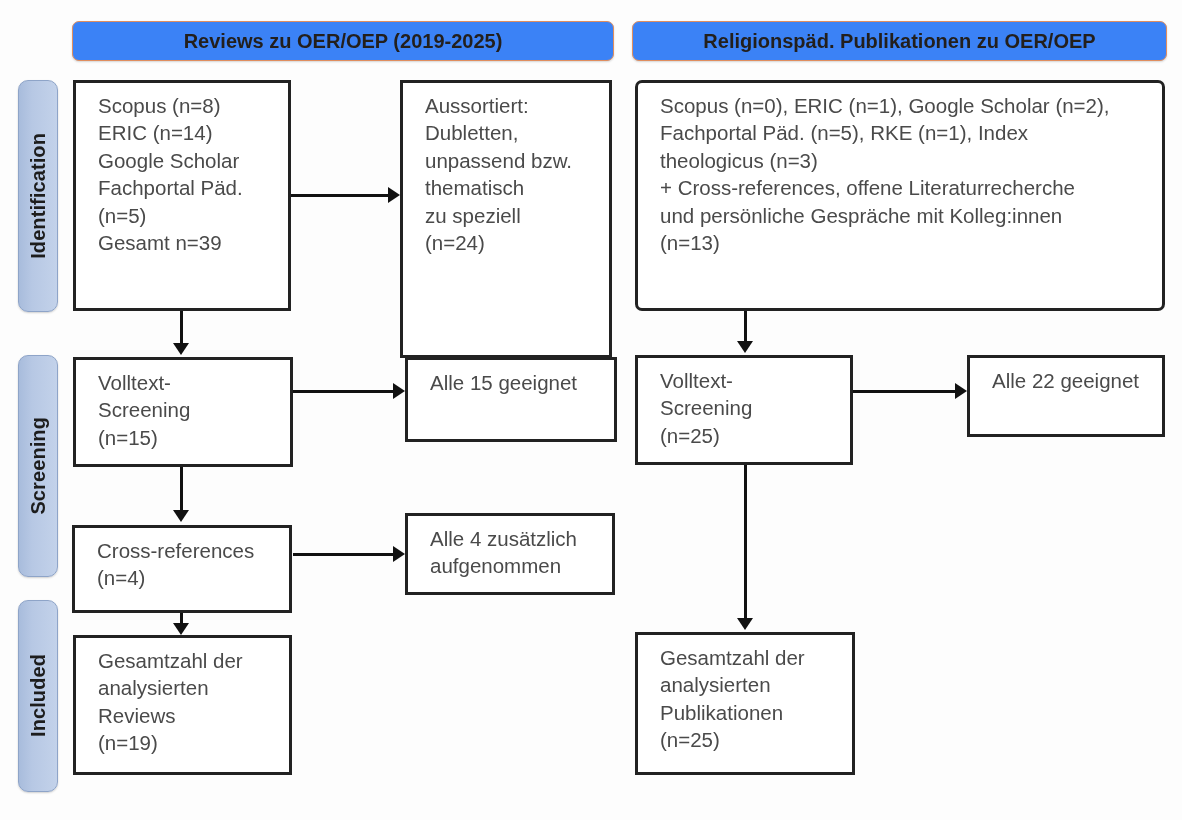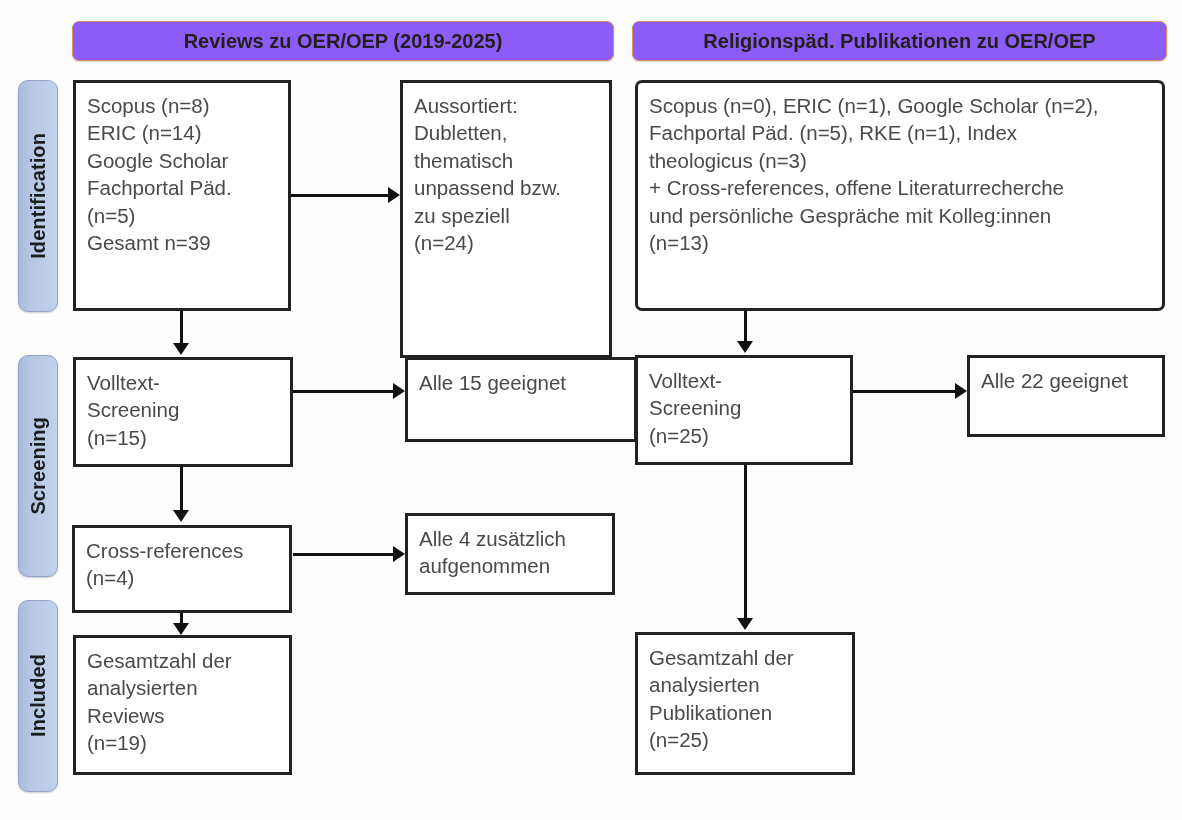--- a/index.html
+++ b/index.html
@@ -36,40 +36,40 @@
     font-weight: bold;
     font-size: 20px;
     color: #1d1d1d;
     letter-spacing: 0.1px;
     white-space: nowrap;
   }
 
   
   .col-header {
     position: absolute;
-    background: #8b5cf6;
+    background: #3b82f6;
     border: 1px solid #e08e5f;
     border-radius: 7px;
     box-shadow: 0 1px 2px rgba(0,0,0,0.16);
     display: flex;
     align-items: center;
     justify-content: center;
     color: #231f1c;
     font-weight: bold;
     font-size: 20px;
     white-space: nowrap;
   }
 
   
   .box {
     position: absolute;
     background: #ffffff;
     border: 3px solid #222222;
     box-sizing: border-box;
-    padding: 9px 10px 6px 11px;
+    padding: 9px 10px 6px 22px;
     color: #4a4a4a;
     font-size: 20.5px;
     line-height: 1.34;
     overflow: hidden;
   }
   .box .line { display: block; white-space: pre-wrap; }
 
   
   .vline, .hline {
     position: absolute;
@@ -119,33 +119,33 @@
     <span class="line">ERIC (n=14)</span>
     <span class="line">Google Scholar</span>
     <span class="line">Fachportal Päd.</span>
     <span class="line">(n=5)</span>
     <span class="line">Gesamt n=39</span>
   </div>
 
   <div class="box" style="left:400px; top:80px; width:212px; height:278px;">
     <span class="line">Aussortiert:</span>
     <span class="line">Dubletten,</span>
+    <span class="line">unpassend bzw.</span>
     <span class="line">thematisch</span>
-    <span class="line">unpassend bzw.</span>
     <span class="line">zu speziell</span>
     <span class="line">(n=24)</span>
   </div>
 
   <div class="box" style="left:73px; top:357px; width:220px; height:110px;">
     <span class="line">Volltext-</span>
     <span class="line">Screening</span>
     <span class="line">(n=15)</span>
   </div>
 
-  <div class="box" style="left:405px; top:357px; width:232px; height:85px;">
+  <div class="box" style="left:405px; top:357px; width:212px; height:85px;">
     <span class="line">Alle 15 geeignet</span>
   </div>
 
   <div class="box" style="left:72px; top:525px; width:220px; height:88px;">
     <span class="line">Cross-references</span>
     <span class="line">(n=4)</span>
   </div>
 
   <div class="box" style="left:405px; top:513px; width:210px; height:82px;">
     <span class="line">Alle 4 zusätzlich</span>

